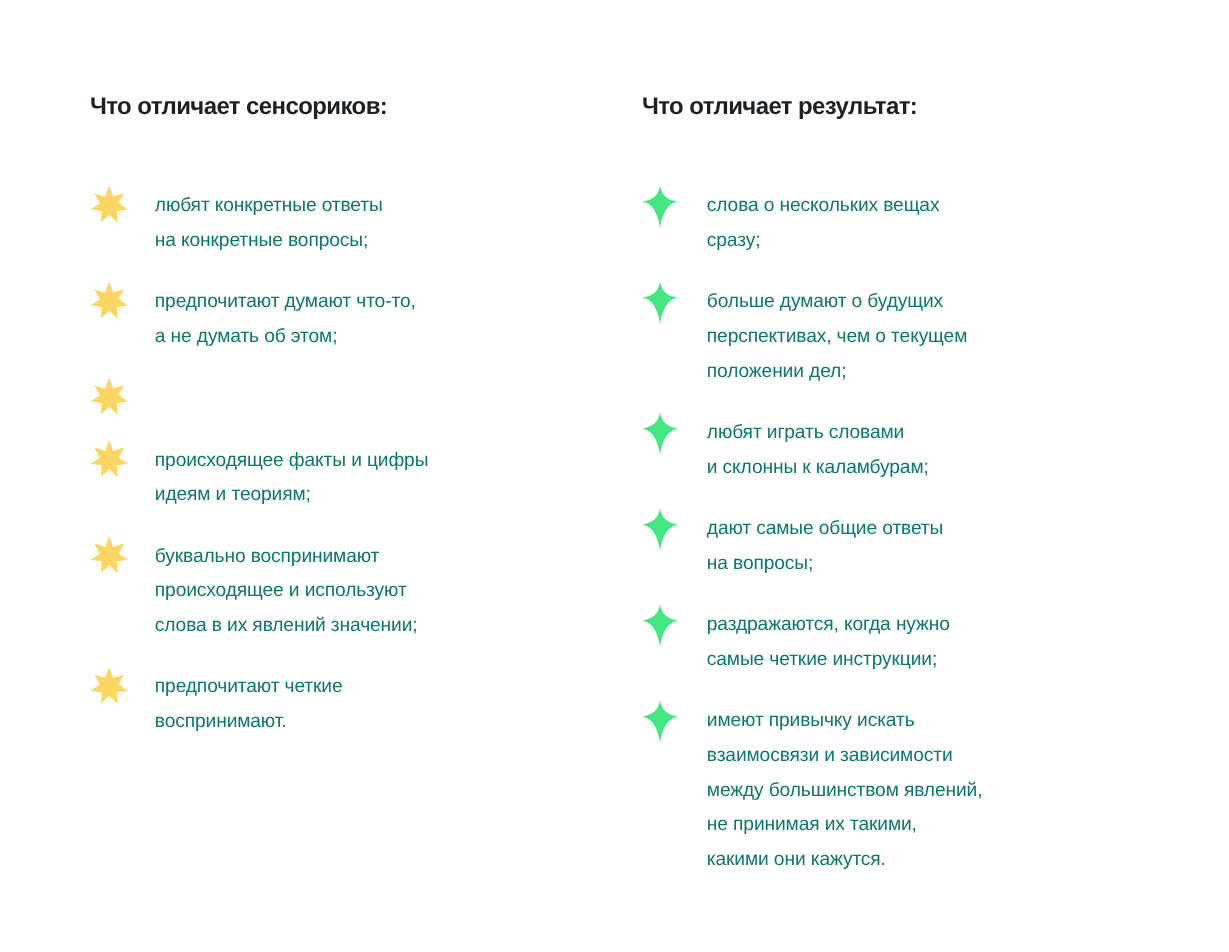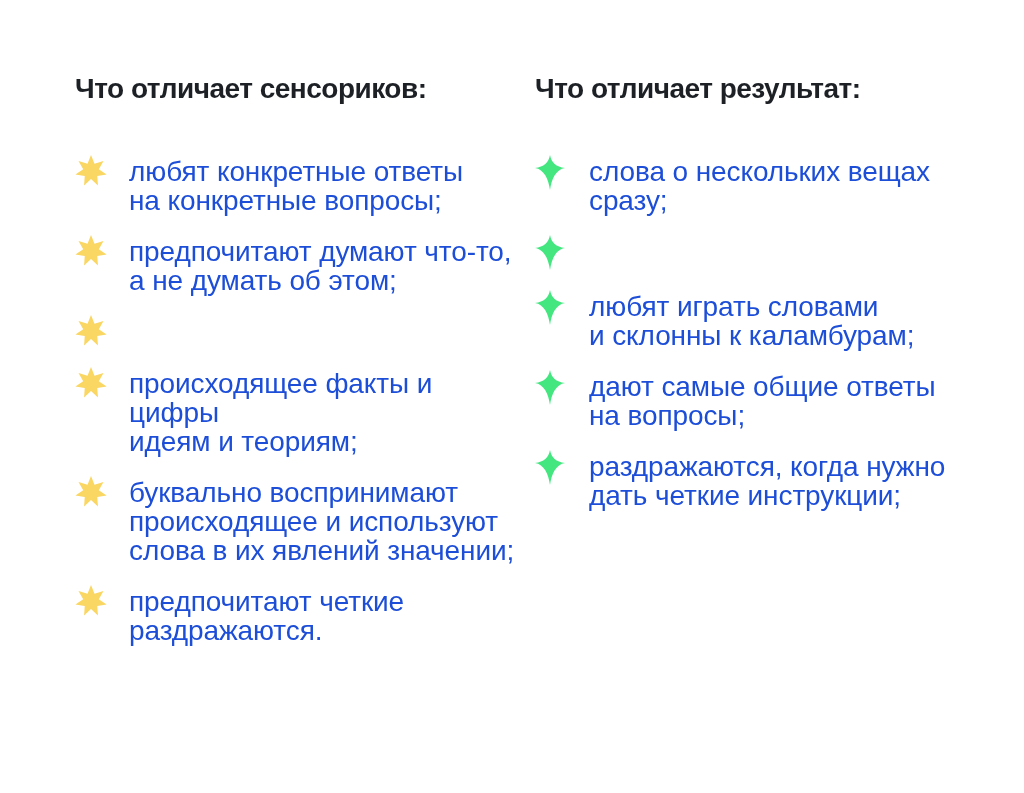--- a/index.html
+++ b/index.html
@@ -17,21 +17,21 @@
     background: #ffffff;
   }
   .column {
     position: absolute;
     top: 72px;
     width: 445px;
   }
   .column.left  { left: 75px; }
   .column.right { left: 535px; }
   .heading {
-    font-size: 28px;
+    font-size: 20px;
     line-height: 34px;
     font-weight: 700;
     letter-spacing: -0.5px;
     color: #1d2126;
     margin-bottom: 51px;
     white-space: nowrap;
   }
   .row {
     display: flex;
     align-items: flex-start;
@@ -39,23 +39,23 @@
   }
   .bullet {
     flex: 0 0 33px;
     width: 33px;
     margin-right: 21px;
     margin-top: -2px;
     line-height: 0;
   }
   .bullet svg { display: block; }
   .item-text {
-    font-size: 28px;
+    font-size: 16px;
     line-height: 29px;
-    color: #1d4ed8;
+    color: #0f766e;
     letter-spacing: -0.1px;
     white-space: pre-line;
   }
 </style>
 </head>
 <body>
 
 <div class="page">
 
   <section class="column left">
@@ -110,21 +110,21 @@
 слова в их явлений значении;</span>
     </div>
 
     <div class="row">
       <span class="bullet">
         <svg width="32" height="32" viewBox="0 0 32 32">
             <polygon points="16,0 19.47,8.79 28.51,6.02 23.8,14.22 31.6,19.56 22.25,20.99 22.94,30.42 16,24 9.06,30.42 9.75,20.99 0.4,19.56 8.2,14.22 3.49,6.02 12.53,8.79" fill="#FAD663"></polygon>
           </svg>
       </span>
       <span class="item-text">предпочитают четкие
-раздражаются.</span>
+воспринимают.</span>
     </div>
   </section>
 
   <section class="column right">
     <h2 class="heading">Что отличает результат:</h2>
 
     <div class="row">
       <span class="bullet">
         <svg width="30" height="35" viewBox="0 0 30 35">
             <path d="M15 0 C16.5 8, 21 11.8, 30 13 C21 14.3, 16.5 24, 15 35 C13.5 24, 9 14.3, 0 13 C9 11.8, 13.5 8, 15 0 Z" fill="#43E67F"></path>
@@ -133,20 +133,23 @@
       <span class="item-text">слова о нескольких вещах
 сразу;</span>
     </div>
 
     <div class="row">
       <span class="bullet">
         <svg width="30" height="35" viewBox="0 0 30 35">
             <path d="M15 0 C16.5 8, 21 11.8, 30 13 C21 14.3, 16.5 24, 15 35 C13.5 24, 9 14.3, 0 13 C9 11.8, 13.5 8, 15 0 Z" fill="#43E67F"></path>
           </svg>
       </span>
+      <span class="item-text">больше думают о будущих
+перспективах, чем о текущем
+положении дел;</span>
     </div>
 
     <div class="row">
       <span class="bullet">
         <svg width="30" height="35" viewBox="0 0 30 35">
             <path d="M15 0 C16.5 8, 21 11.8, 30 13 C21 14.3, 16.5 24, 15 35 C13.5 24, 9 14.3, 0 13 C9 11.8, 13.5 8, 15 0 Z" fill="#43E67F"></path>
           </svg>
       </span>
       <span class="item-text">любят играть словами
 и склонны к каламбурам;</span>
@@ -162,18 +165,30 @@
 на вопросы;</span>
     </div>
 
     <div class="row">
       <span class="bullet">
         <svg width="30" height="35" viewBox="0 0 30 35">
             <path d="M15 0 C16.5 8, 21 11.8, 30 13 C21 14.3, 16.5 24, 15 35 C13.5 24, 9 14.3, 0 13 C9 11.8, 13.5 8, 15 0 Z" fill="#43E67F"></path>
           </svg>
       </span>
       <span class="item-text">раздражаются, когда нужно
-дать четкие инструкции;</span>
+самые четкие инструкции;</span>
     </div>
 
+    <div class="row">
+      <span class="bullet">
+        <svg width="30" height="35" viewBox="0 0 30 35">
+            <path d="M15 0 C16.5 8, 21 11.8, 30 13 C21 14.3, 16.5 24, 15 35 C13.5 24, 9 14.3, 0 13 C9 11.8, 13.5 8, 15 0 Z" fill="#43E67F"></path>
+          </svg>
+      </span>
+      <span class="item-text">имеют привычку искать
+взаимосвязи и зависимости
+между большинством явлений,
+не принимая их такими,
+какими они кажутся.</span>
+    </div>
   </section>
 
 </div>
 
 </body></html>

